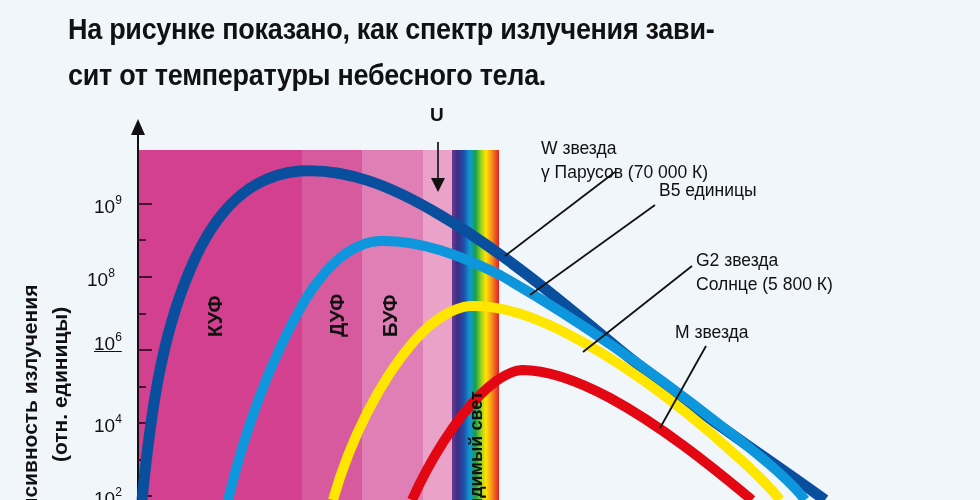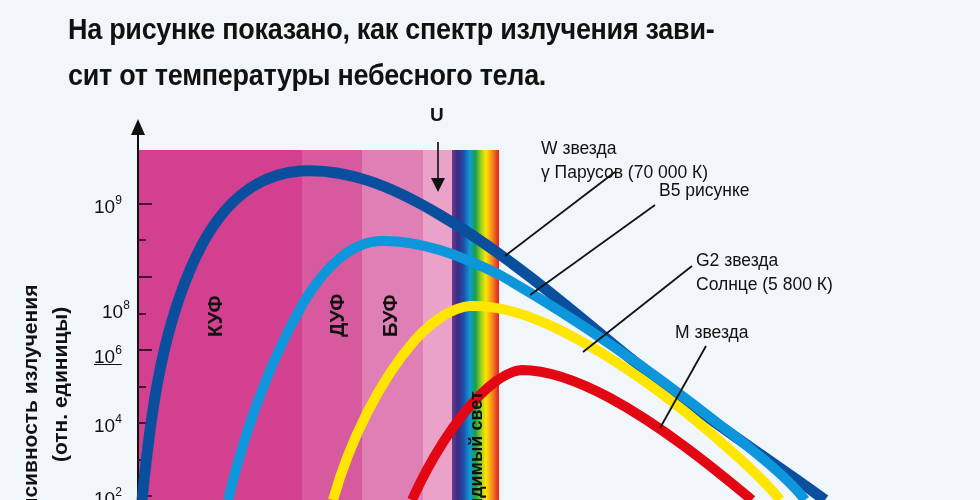--- a/index.html
+++ b/index.html
@@ -81,37 +81,37 @@
 </svg>
 
 <div class="ylabel" style="left:18px; top:560px;">
   <span>Интенсивность излучения</span>
 </div>
 <div class="ylabel" style="left:48px; top:462px;">
   <span>(отн. единицы)</span>
 </div>
 
 <div class="tick-label" style="left:94px; top:193px;"><span>10</span><sup>9</sup></div>
-<div class="tick-label" style="left:102px; top:266px;margin-top:32px;"><span>10</span><sup>8</sup></div>
-<div class="tick-label" style="left:94px; top:343px;text-decoration:underline;"><span>10</span><sup>6</sup></div>
+<div class="tick-label" style="left:87px; top:266px;"><span>10</span><sup>8</sup></div>
+<div class="tick-label" style="left:94px; top:330px;text-decoration:underline;"><span>10</span><sup>6</sup></div>
 <div class="tick-label" style="left:94px; top:412px;"><span>10</span><sup>4</sup></div>
 <div class="tick-label" style="left:94px; top:485px;"><span>10</span><sup>2</sup></div>
 
 <div class="region-label" style="left:204px; top:337px;">КУФ</div>
 <div class="region-label" style="left:326px; top:337px;">ДУФ</div>
 <div class="region-label" style="left:379px; top:337px;">БУФ</div>
 <div class="visible-label" style="left:466px; top:520px;">видимый свет</div>
 <div class="u-label" style="left:430px; top:104px;">U</div>
 
 <div class="star-label" style="left:541px; top:136px;">
   <div>W звезда</div>
   <div>γ Парусов (70 000 К)</div>
 </div>
 <div class="star-label" style="left:659px; top:178px;">
-  <div>B5 рисунке</div>
+  <div>B5 единицы</div>
 </div>
 <div class="star-label" style="left:696px; top:248px;">
   <div>G2 звезда</div>
   <div>Солнце (5 800 К)</div>
 </div>
 <div class="star-label" style="left:675px; top:320px;">
   <div>M звезда</div>
 </div>
 
 </body></html>

